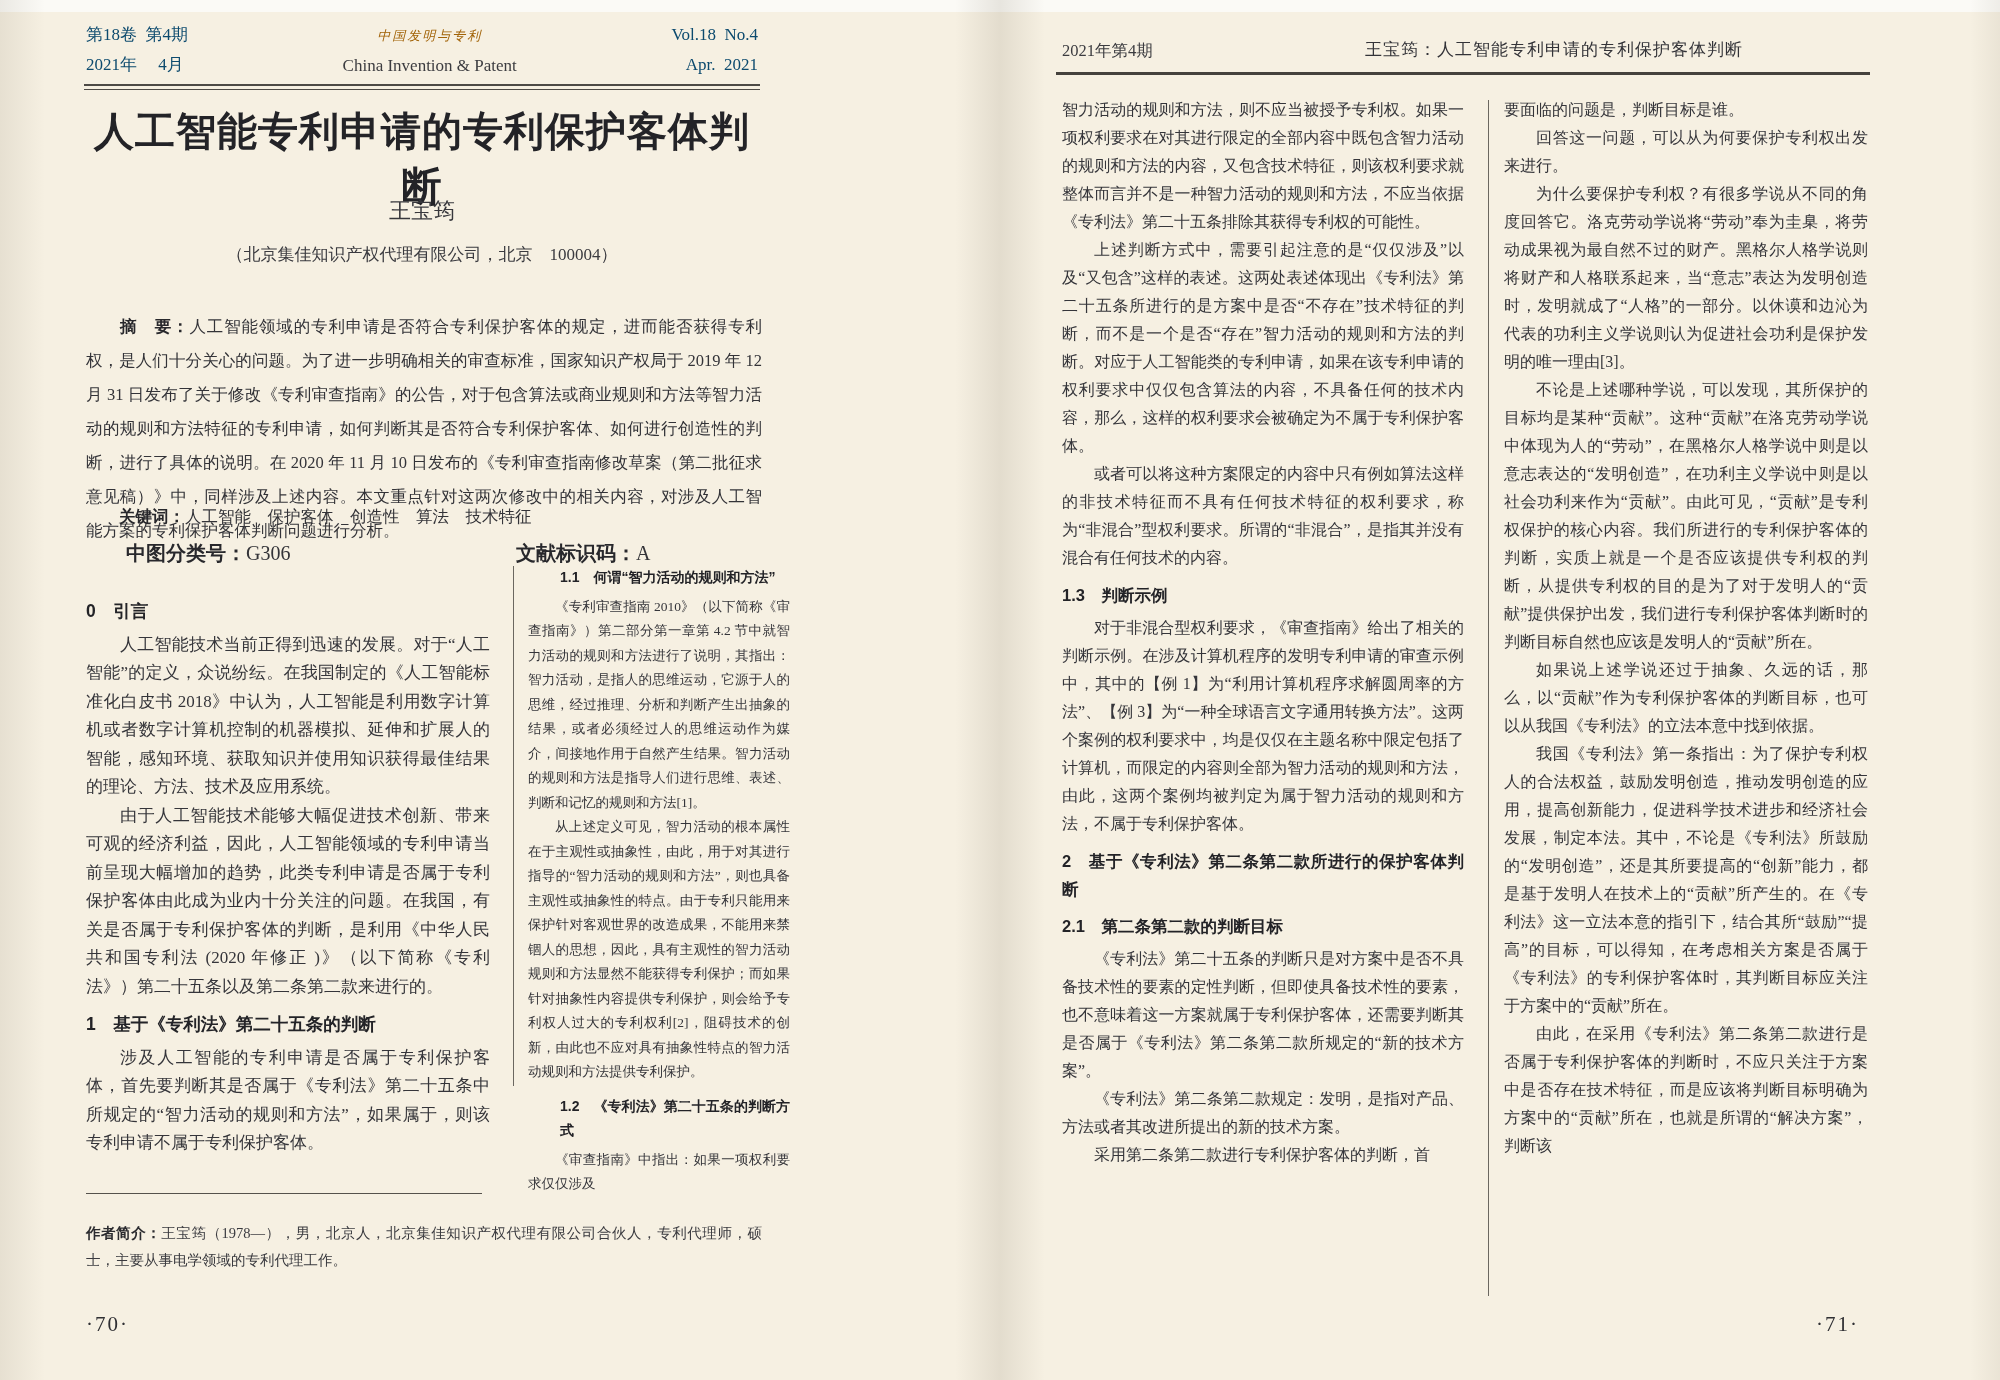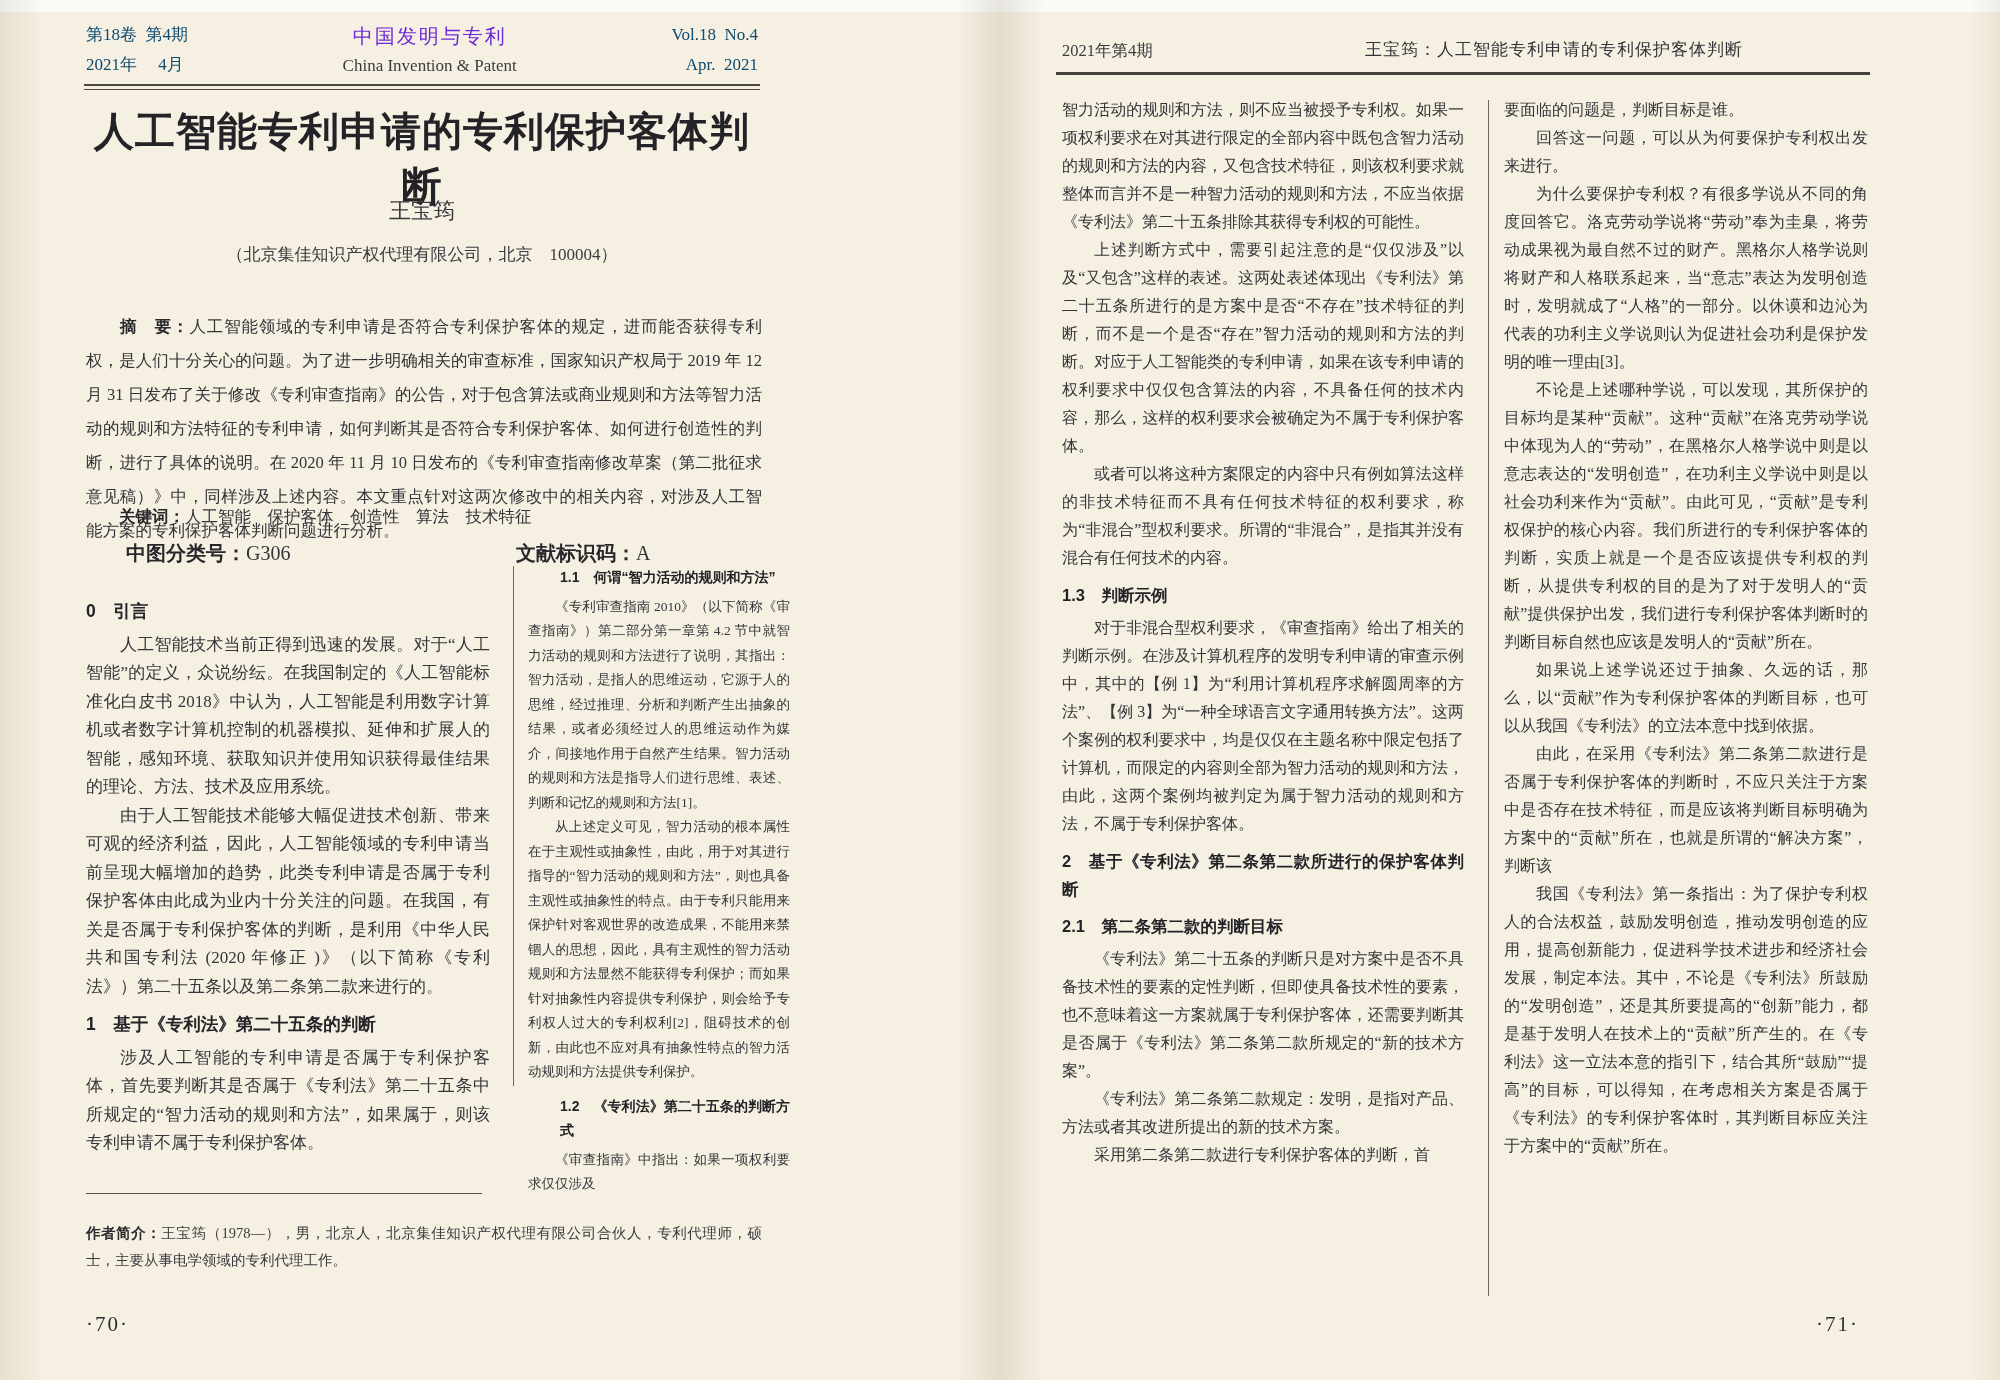--- a/index.html
+++ b/index.html
@@ -20,21 +20,21 @@
     background:linear-gradient(to right,rgba(110,100,80,0) 0%,rgba(110,100,80,.14) 50%,rgba(110,100,80,0) 100%);
   }
   .edge-l{position:absolute;left:0;top:0;width:45px;height:1380px;background:linear-gradient(to right,rgba(90,80,60,.10),rgba(90,80,60,0));}
   .edge-r{position:absolute;right:0;top:0;width:30px;height:1380px;background:linear-gradient(to left,rgba(90,80,60,.08),rgba(90,80,60,0));}
 
   
   .lp-header{position:absolute;left:86px;top:20px;width:672px;display:flex;justify-content:space-between;align-items:flex-start;}
   .lp-header .h-left,.lp-header .h-right{font-size:17px;line-height:30px;color:#0c4a6e;white-space:pre;}
   .lp-header .h-right{text-align:right;}
   .lp-header .h-center{text-align:center;}
-  .jr-cn{font-size:20px;line-height:32px;letter-spacing:2px;color:#6d28d9;}
+  .jr-cn{font-size:13px;line-height:32px;letter-spacing:2px;color:#a16207;font-style:italic;}
   .jr-en{font-size:17px;line-height:28px;color:#3c3c40;}
   .double-rule{position:absolute;left:84px;top:84px;width:676px;height:3px;border-top:2px solid #4d4a45;border-bottom:1px solid #4d4a45;}
 
   .art-title{
     position:absolute;left:84px;top:104px;width:676px;text-align:center;
     font-family:"Liberation Sans","DejaVu Sans",sans-serif;
     font-weight:700;font-size:40px;letter-spacing:1px;color:#232327;
   }
   .art-author{position:absolute;left:84px;top:196px;width:676px;text-align:center;font-size:22px;color:#37373c;}
   .art-affil{position:absolute;left:84px;top:243px;width:676px;text-align:center;font-size:17px;color:#3a3a3f;}
@@ -143,18 +143,18 @@
       <div class="blk p">《专利法》第二条第二款规定：发明，是指对产品、方法或者其改进所提出的新的技术方案。</div>
       <div class="blk p">采用第二条第二款进行专利保护客体的判断，首</div>
     </div>
   <div class="p71-divider"></div>
   <div class="p71-col2">
       <div class="blk pc">要面临的问题是，判断目标是谁。</div>
       <div class="blk p">回答这一问题，可以从为何要保护专利权出发来进行。</div>
       <div class="blk p">为什么要保护专利权？有很多学说从不同的角度回答它。洛克劳动学说将“劳动”奉为圭臬，将劳动成果视为最自然不过的财产。黑格尔人格学说则将财产和人格联系起来，当“意志”表达为发明创造时，发明就成了“人格”的一部分。以休谟和边沁为代表的功利主义学说则认为促进社会功利是保护发明的唯一理由[3]。</div>
       <div class="blk p">不论是上述哪种学说，可以发现，其所保护的目标均是某种“贡献”。这种“贡献”在洛克劳动学说中体现为人的“劳动”，在黑格尔人格学说中则是以意志表达的“发明创造”，在功利主义学说中则是以社会功利来作为“贡献”。由此可见，“贡献”是专利权保护的核心内容。我们所进行的专利保护客体的判断，实质上就是一个是否应该提供专利权的判断，从提供专利权的目的是为了对于发明人的“贡献”提供保护出发，我们进行专利保护客体判断时的判断目标自然也应该是发明人的“贡献”所在。</div>
       <div class="blk p">如果说上述学说还过于抽象、久远的话，那么，以“贡献”作为专利保护客体的判断目标，也可以从我国《专利法》的立法本意中找到依据。</div>
+      <div class="blk p">我国《专利法》第一条指出：为了保护专利权人的合法权益，鼓励发明创造，推动发明创造的应用，提高创新能力，促进科学技术进步和经济社会发展，制定本法。其中，不论是《专利法》所鼓励的“发明创造”，还是其所要提高的“创新”能力，都是基于发明人在技术上的“贡献”所产生的。在《专利法》这一立法本意的指引下，结合其所“鼓励”“提高”的目标，可以得知，在考虑相关方案是否属于《专利法》的专利保护客体时，其判断目标应关注于方案中的“贡献”所在。</div>
       <div class="blk p">由此，在采用《专利法》第二条第二款进行是否属于专利保护客体的判断时，不应只关注于方案中是否存在技术特征，而是应该将判断目标明确为方案中的“贡献”所在，也就是所谓的“解决方案”，判断该</div>
-      <div class="blk p">我国《专利法》第一条指出：为了保护专利权人的合法权益，鼓励发明创造，推动发明创造的应用，提高创新能力，促进科学技术进步和经济社会发展，制定本法。其中，不论是《专利法》所鼓励的“发明创造”，还是其所要提高的“创新”能力，都是基于发明人在技术上的“贡献”所产生的。在《专利法》这一立法本意的指引下，结合其所“鼓励”“提高”的目标，可以得知，在考虑相关方案是否属于《专利法》的专利保护客体时，其判断目标应关注于方案中的“贡献”所在。</div>
     </div>
 
   <div class="pageno-71">·71·</div>
 </div>
 
 </body></html>

